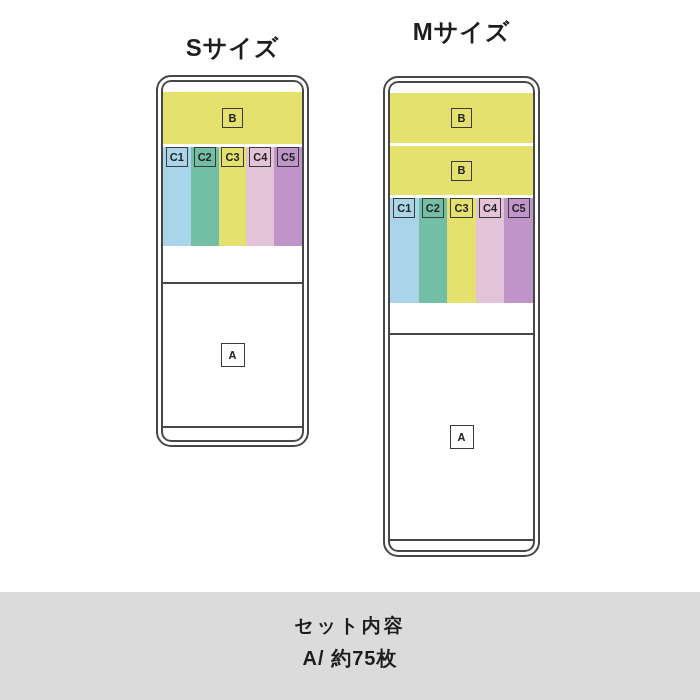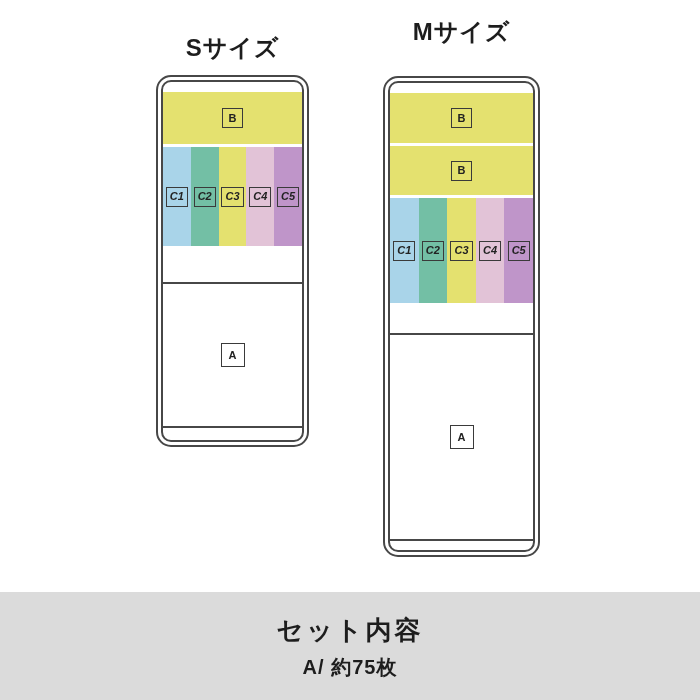--- a/index.html
+++ b/index.html
@@ -24,40 +24,40 @@
   .package-s{left:156px;top:75px;width:153px;height:372px;}
   .package-m{left:383px;top:76px;width:157px;height:481px;}
   .pkg-inner{
     box-sizing:border-box;height:100%;
     border:2px solid var(--outline,#474747);
     border-radius:10px;overflow:hidden;
     display:flex;flex-direction:column;background:#ffffff;
   }
   .band{display:flex;align-items:center;justify-content:center;}
   .cols{display:flex;}
-  .col{flex:1;display:flex;align-items:center;justify-content:center;font-style:italic;}
+  .col{flex:1;display:flex;justify-content:center;}
   .divider{border-top:2px solid var(--outline,#474747);height:0;}
   .a-area{flex:1;display:flex;align-items:center;justify-content:center;}
 
   .tag{
     box-sizing:border-box;min-width:21px;height:20px;padding:0 3px;
     border:1.5px solid #3a3a3a;
     display:inline-flex;align-items:center;justify-content:center;
     font-size:11px;font-weight:bold;color:#222222;line-height:1;
     background:transparent;
   }
   .tag-a{min-width:24px;height:24px;}
 
   .footer{
     position:absolute;left:0;top:592px;width:700px;height:108px;
     background:var(--footer-bg,#dbdbdb);
     box-sizing:border-box;padding-top:21px;
     display:flex;flex-direction:column;align-items:center;
   }
-  .footer-heading{font-size:26px;font-weight:bold;letter-spacing:3px;font-family:Liberation Mono, monospace;}
+  .footer-heading{font-size:19px;font-weight:bold;letter-spacing:3px;font-family:Liberation Mono, monospace;}
   .footer-details{
     margin-top:6px;font-size:20px;font-weight:bold;letter-spacing:1px;
     display:flex;gap:30px;flex-direction:column;
   }
 </style>
 </head>
 <body>
 
 <div class="stage">
 

